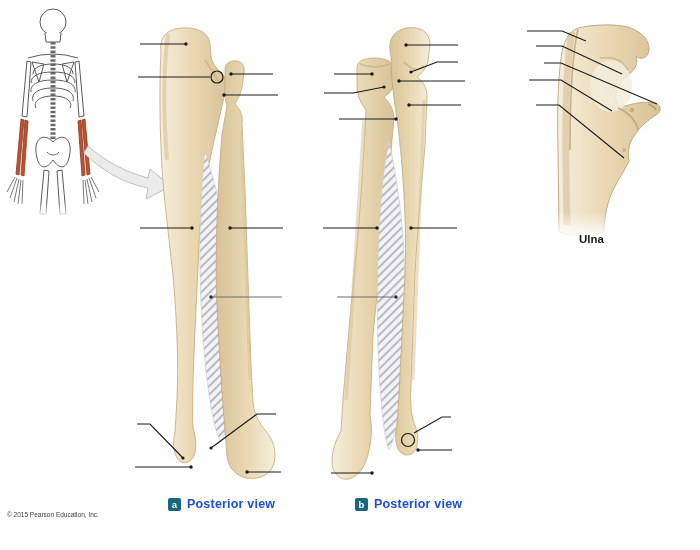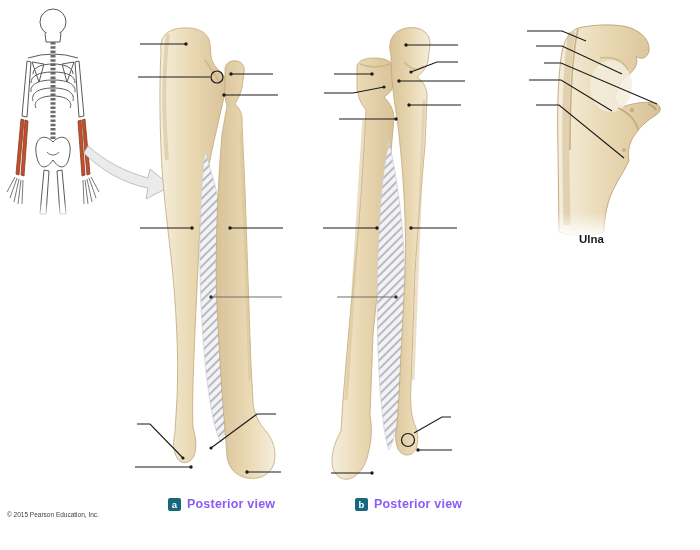--- a/index.html
+++ b/index.html
@@ -7,21 +7,21 @@
     position:relative;width:700px;height:550px;background:#ffffff;
     font-family:"Liberation Sans",sans-serif;overflow:hidden;
   }
   .figure-svg{position:absolute;left:0;top:0;}
   .caption{position:absolute;display:flex;align-items:center;gap:6px;}
   .marker{
     width:13px;height:13px;border-radius:2px;background:#17687e;color:#ffffff;
     font-weight:bold;font-size:9.5px;line-height:13px;text-align:center;
     display:inline-block;
   }
-  .caption-text{font-weight:bold;font-size:12.5px;color:#8b5cf6;letter-spacing:.2px;white-space:nowrap;}
+  .caption-text{font-weight:bold;font-size:12.5px;color:#1d4ed8;letter-spacing:.2px;white-space:nowrap;}
   .bone-label{position:absolute;font-weight:bold;font-size:11.5px;color:#1a1a1a;}
   .copyright{position:absolute;left:7px;top:511px;font-size:6.5px;color:#3c3c3c;}
 </style>
 </head>
 <body>
 
 <div class="stage">
 
   <svg class="figure-svg" width="700" height="550" viewBox="0 0 700 550">
     <defs>

